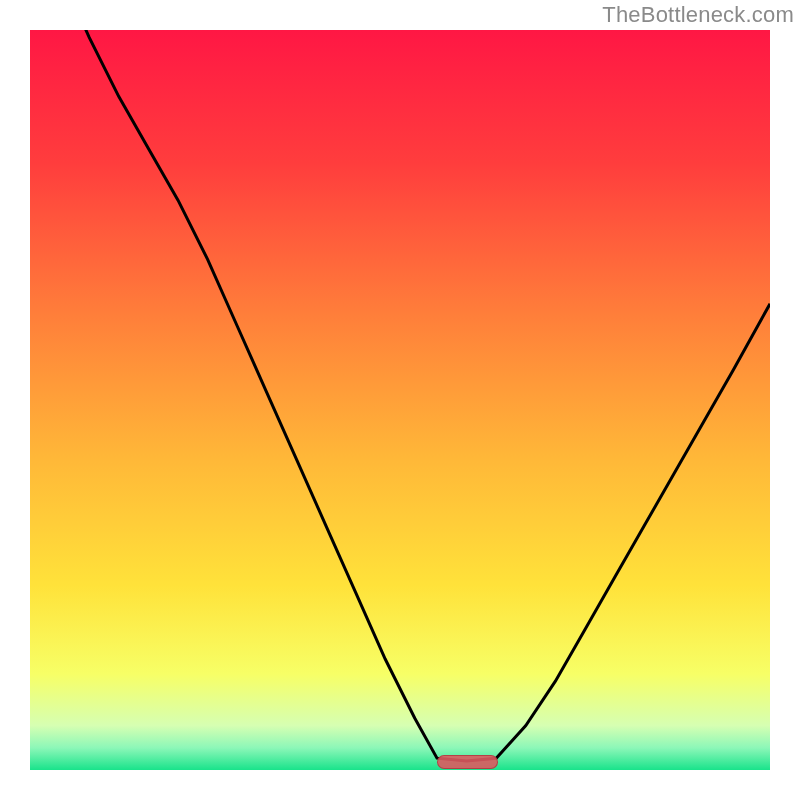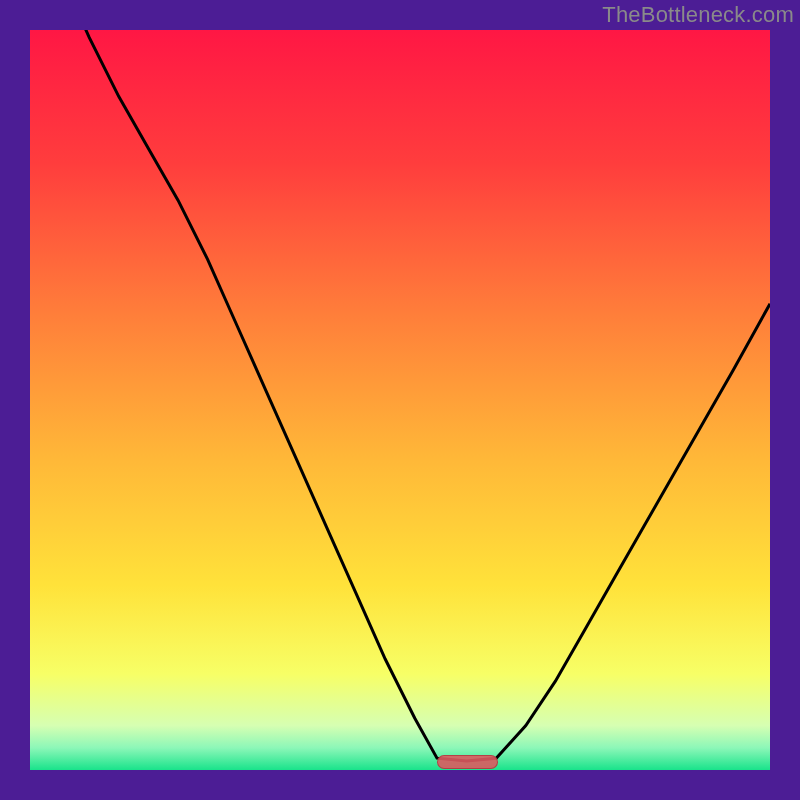--- a/index.html
+++ b/index.html
@@ -9,21 +9,21 @@
     height: 800px;
     background: #000;
     overflow: hidden;
   }
   .frame {
     position: absolute;
     left: 0;
     top: 0;
     width: 800px;
     height: 800px;
-    background: #4c1d95;
+    background: #ffffff;
   }
   .plot-area {
     position: absolute;
     left: 30px;
     top: 30px;
     width: 740px;
     height: 740px;
     overflow: hidden;
   }
   .gradient {

